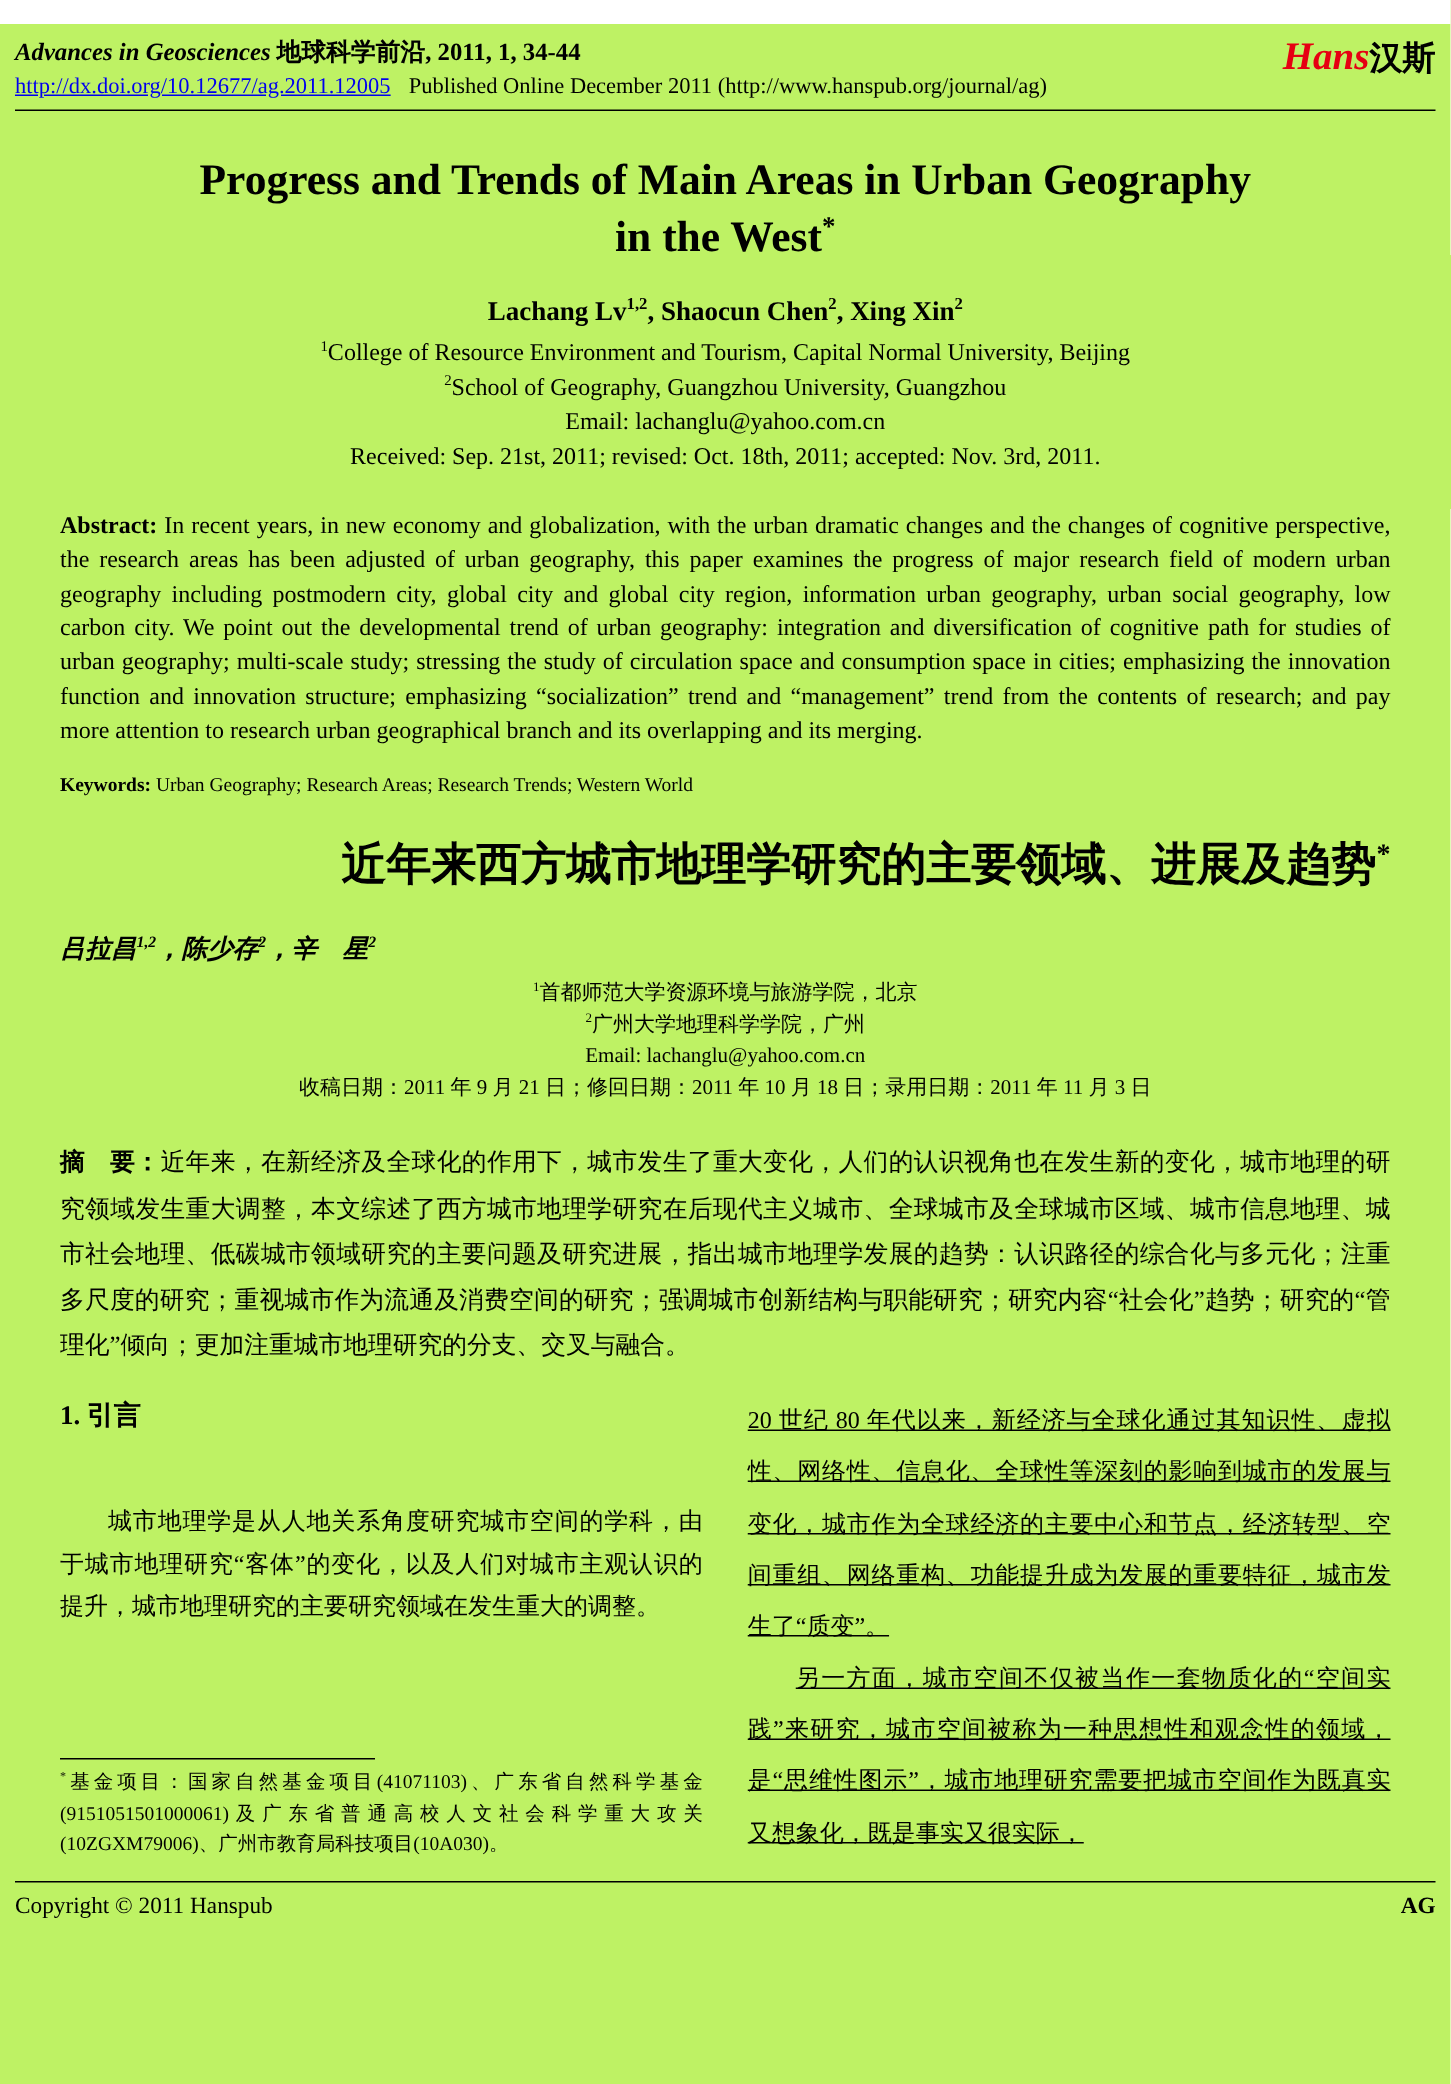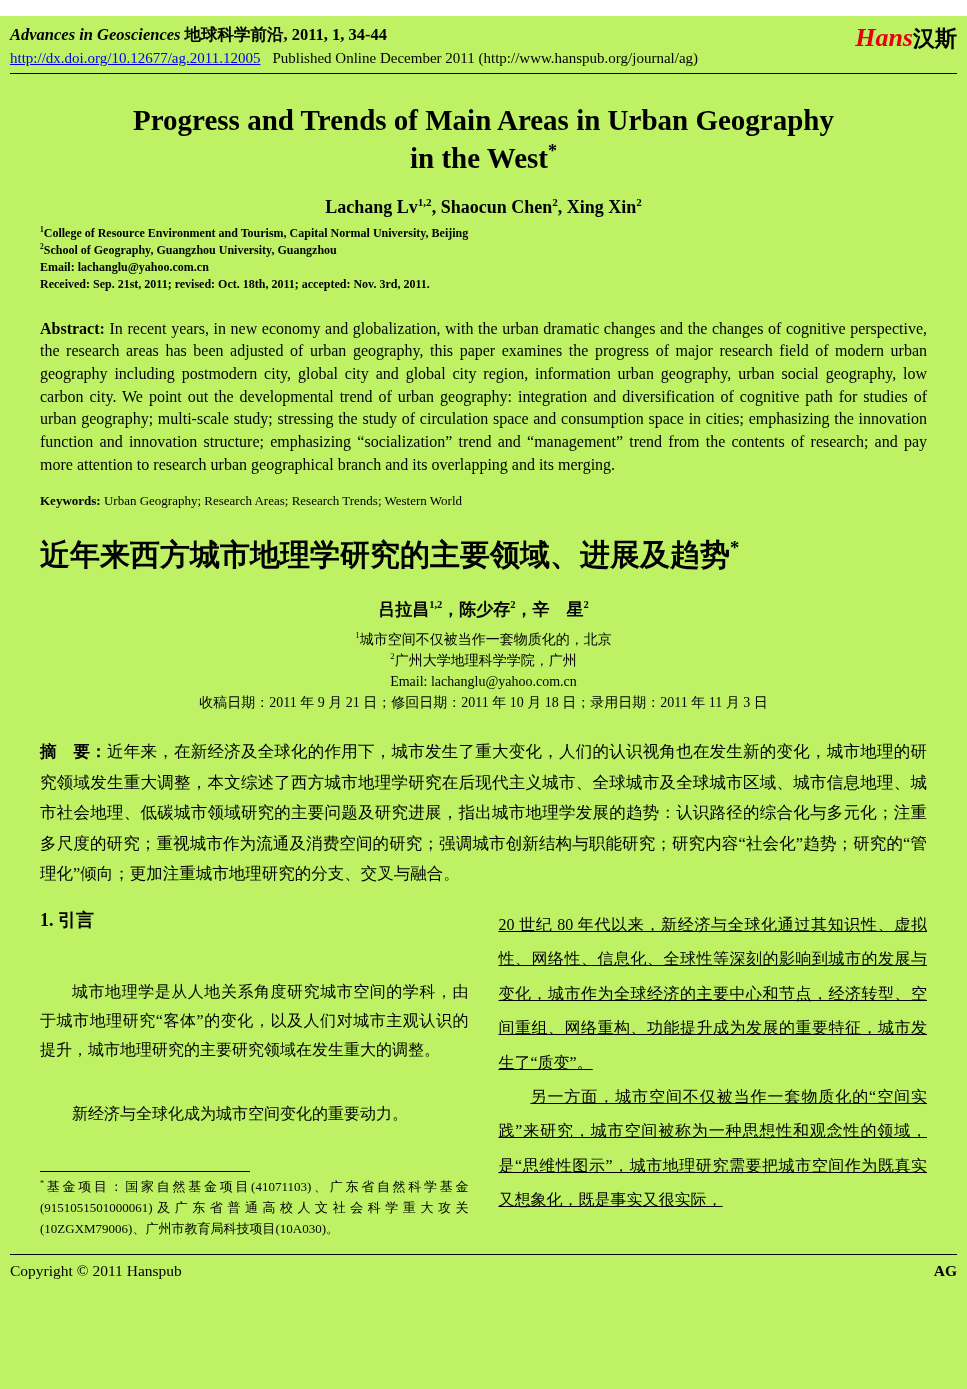--- a/index.html
+++ b/index.html
@@ -30,28 +30,28 @@
   .logo { font-size: 26px; font-weight: bold; white-space: nowrap; line-height: 1.1; }
   .logo-hans { color: var(--logo_red, #E60012); font-style: italic; }
   .logo-zh { color: #000000; font-size: 22px; }
   .rule { border: none; border-top: 1.5px solid #000; margin: 6px 0 0; }
 
   
   .content { padding: 0 30px; }
 
   .title { text-align: center; font-size: 29px; font-weight: bold; margin: 28px 0 0; line-height: 1.3; }
   .authors { text-align: center; font-size: 18px; font-weight: bold; margin-top: 20px; }
-  .affils { font-size: 12px; margin-top: 7px; line-height: 1.42; font-weight: bold; }
+  .affils { text-align: center; font-size: 16px; margin-top: 7px; line-height: 1.42; }
 
   .abstract { font-size: 16px; text-align: justify; margin-top: 24px; line-height: 1.42; }
   .label { font-weight: bold; }
   .keywords { margin-top: 16px; font-size: 13px; text-align: justify; }
 
-  .cn-title { text-align: left; font-size: 30px; font-weight: bold; margin-top: 26px; line-height: 1.3; }
-  .cn-authors { text-align: center; font-size: 17px; font-weight: bold; margin-top: 16px; }
+  .cn-title { text-align: right; font-size: 30px; font-weight: bold; margin-top: 26px; line-height: 1.3; }
+  .cn-authors { text-align: left; font-size: 17px; font-weight: bold; font-style: italic; margin-top: 16px; }
   .cn-affils { text-align: center; font-size: 14px; margin-top: 8px; line-height: 1.5; }
 
   .cn-abstract { font-size: 16.5px; line-height: 1.85; text-align: justify; margin-top: 24px; }
   .cn-keywords { margin-top: 12px; font-size: 16.5px; }
 
   
   .columns { flex: 1; display: flex; gap: 30px; margin-top: 18px; min-height: 0; }
   .col { flex: 1; min-width: 0; }
   .col-left { display: flex; flex-direction: column; gap: 36px; }
   .section-heading { font-size: 18px; font-weight: bold; margin: 0 0 10px; }
@@ -97,34 +97,33 @@
 
     <p class="abstract"><span class="label">Abstract:</span> <span>In recent years, in new economy and globalization, with the urban dramatic changes and the changes of cognitive perspective, the research areas has been adjusted of urban geography, this paper examines the progress of major research field of modern urban geography including postmodern city, global city and global city region, information urban geography, urban social geography, low carbon city. We point out the developmental trend of urban geography: integration and diversification of cognitive path for studies of urban geography; multi-scale study; stressing the study of circulation space and consumption space in cities; emphasizing the innovation function and innovation structure; emphasizing “socialization” trend and “management” trend from the contents of research; and pay more attention to research urban geographical branch and its overlapping and its merging.</span></p>
 
     <p class="keywords"><span class="label">Keywords:</span> <span>Urban Geography; Research Areas; Research Trends; Western World</span></p>
 
     <h2 class="cn-title"><span>近年来西方城市地理学研究的主要领域、进展及趋势</span><sup>*</sup></h2>
 
     <div class="cn-authors"><span>吕拉昌</span><sup>1,2</sup><span>，</span><span>陈少存</span><sup>2</sup><span>，</span><span>辛　星</span><sup>2</sup></div>
 
     <div class="cn-affils">
-      <div><sup>1</sup><span>城市空间不仅被当作一套物质化的，北京</span></div>
+      <div><sup>1</sup><span>首都师范大学资源环境与旅游学院，北京</span></div>
       <div><sup>2</sup><span>广州大学地理科学学院，广州</span></div>
       <div>Email: lachanglu@yahoo.com.cn</div>
       <div>收稿日期：2011 年 9 月 21 日；修回日期：2011 年 10 月 18 日；录用日期：2011 年 11 月 3 日</div>
     </div>
 
     <p class="cn-abstract"><span class="label">摘　要：</span><span>近年来，在新经济及全球化的作用下，城市发生了重大变化，人们的认识视角也在发生新的变化，城市地理的研究领域发生重大调整，本文综述了西方城市地理学研究在后现代主义城市、全球城市及全球城市区域、城市信息地理、城市社会地理、低碳城市领域研究的主要问题及研究进展，指出城市地理学发展的趋势：认识路径的综合化与多元化；注重多尺度的研究；重视城市作为流通及消费空间的研究；强调城市创新结构与职能研究；研究内容“社会化”趋势；研究的“管理化”倾向；更加注重城市地理研究的分支、交叉与融合。</span></p>
 
 
     <div class="columns">
       <div class="col col-left">
         <h3 class="section-heading">1. 引言</h3>
         <p class="body-p indent">城市地理学是从人地关系角度研究城市空间的学科，由于城市地理研究“客体”的变化，以及人们对城市主观认识的提升，城市地理研究的主要研究领域在发生重大的调整。</p>
-        <p class="body-p indent">新经济与全球化成为城市空间变化的重要动力。</p>
         <div class="footnote">
           <div class="footnote-rule"></div>
           <p class="footnote-text"><sup>*</sup><span>基金项目：国家自然基金项目(41071103)、广东省自然科学基金(9151051501000061)及广东省普通高校人文社会科学重大攻关(10ZGXM79006)、广州市教育局科技项目(10A030)。</span></p>
         </div>
       </div>
       <div class="col col-right">
         <p class="body-p">20 世纪 80 年代以来，新经济与全球化通过其知识性、虚拟性、网络性、信息化、全球性等深刻的影响到城市的发展与变化，城市作为全球经济的主要中心和节点，经济转型、空间重组、网络重构、功能提升成为发展的重要特征，城市发生了“质变”。</p>
         <p class="body-p indent">另一方面，城市空间不仅被当作一套物质化的“空间实践”来研究，城市空间被称为一种思想性和观念性的领域，是“思维性图示”，城市地理研究需要把城市空间作为既真实又想象化，既是事实又很实际，</p>
       </div>
     </div>

